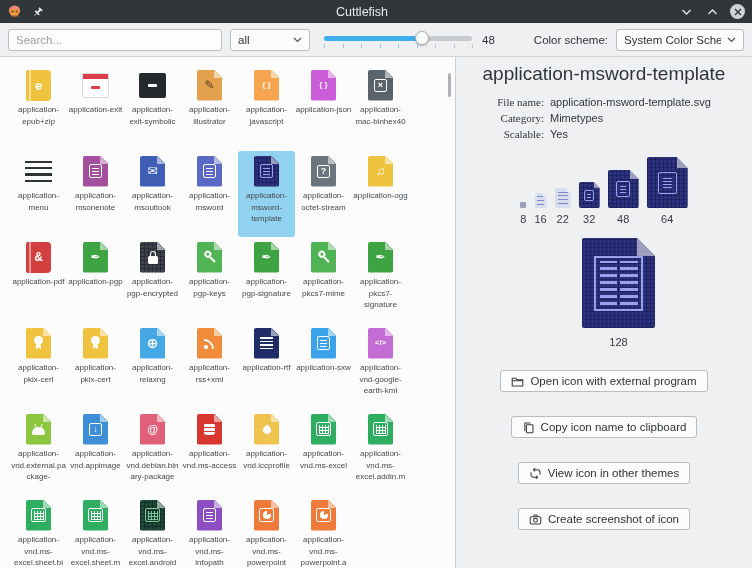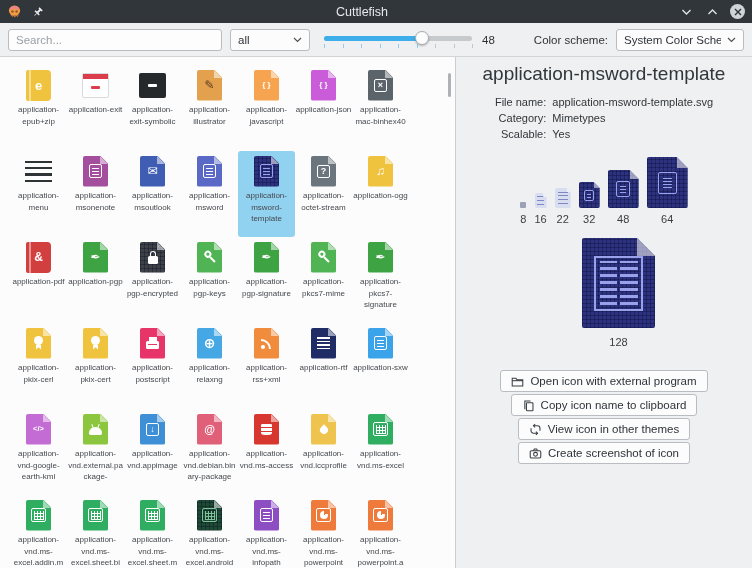--- a/index.html
+++ b/index.html
@@ -91,32 +91,32 @@
   .g-android{width:13px;height:8px;background:#fff;border-radius:7px 7px 2px 2px;position:relative;margin-top:4px;}
   .g-android::before{content:"";position:absolute;top:-3.5px;left:2.5px;width:1.3px;height:4px;background:#fff;transform:rotate(-22deg);}
   .g-android::after{content:"";position:absolute;top:-3.5px;right:2.5px;width:1.3px;height:4px;background:#fff;transform:rotate(22deg);}
   .g-db{width:11px;height:12px;border-radius:4px/2.5px;background:repeating-linear-gradient(0deg,#fff 0 2.8px,var(--c,#888) 2.8px 4px);}
   .g-drop{width:8px;height:8px;background:#fff;border-radius:0 50% 50% 50%;transform:rotate(45deg);margin-top:2px;}
   .g-code{color:#fff;font-size:7.5px;font-weight:bold;line-height:1;}
 
   
   .detail-title{margin-top:6px;font-size:19px;color:#31363b;}
   .fields{margin-top:11px;display:grid;grid-template-columns:max-content max-content;column-gap:6px;row-gap:4px;font-size:11px;color:#31363b;}
-  .field-label{text-align:right;}
+  .field-label{text-align:right;font-family:Liberation Serif, serif;}
   .sizes-row{margin-top:19px;display:flex;align-items:flex-end;gap:8px;height:66px;}
   .size-item{display:flex;flex-direction:column;align-items:center;gap:5px;}
   .size-num{font-size:11px;color:#3a3e42;}
   .size-dot{width:6px;height:6px;background:#9ba1b8;border-radius:1px;display:block;}
   .outline-doc{background:#d9ddf0;}
   .outline-lines{background:repeating-linear-gradient(0deg,#7e88c4 0 1.5px,transparent 1.5px 3.8px);}
   .large-preview{margin-top:13px;display:flex;flex-direction:column;align-items:center;padding-left:29px;}
   .large-label{margin-top:8px;font-size:11px;color:#3a3e42;}
   .g-bigdoc{width:38px;height:44px;border:2.5px solid #99a1ea;display:flex;gap:3px;padding:3.5px;box-sizing:content-box;}
   .g-bigdoc i{flex:1;background:repeating-linear-gradient(0deg,#99a1ea 0 3.5px,transparent 3.5px 7px);}
-  .btns{margin-top:22px;display:flex;flex-direction:column;align-items:center;gap:2px;}
+  .btns{margin-top:22px;display:flex;flex-direction:column;align-items:center;gap:24px;}
   .action-btn{display:flex;align-items:center;gap:6px;height:22px;font-family:inherit;font-size:11.5px;color:#2f3338;
               background:#fcfcfc;border:1px solid #b9bdc1;border-radius:3px;padding:0 10px;cursor:default;}
   .action-btn .btn-ic{display:flex;align-items:center;}
 </style>
 </head>
 <body>
 
 <div class="app">
 
   <div class="titlebar">
@@ -374,28 +374,20 @@
             </div>
             <div class="cell-label">application-pkix-cerl</div>
           </div>
           <div class="cell">
             <div class="icon-slot">
               <div class="doc" style="background-color: rgb(240, 195, 63); --c: #f0c33f;">
                 <span class="g-seal"></span>
               </div>
             </div>
             <div class="cell-label">application-pkix-cert</div>
-          </div>
-          <div class="cell">
-            <div class="icon-slot">
-              <div class="doc" style="background-color: rgb(231, 53, 105); --c: #e73569;">
-                <span class="g-printer"></span>
-              </div>
-            </div>
-            <div class="cell-label">application-postscript</div>
           </div>
           <div class="cell">
             <div class="icon-slot">
               <div class="doc" style="background-color: rgb(69, 167, 227); --c: #45a7e3;">
                 <span class="g-char" style="font-size: 14px;">⊕</span>
               </div>
             </div>
             <div class="cell-label">application-relaxng</div>
           </div>
           <div class="cell">

